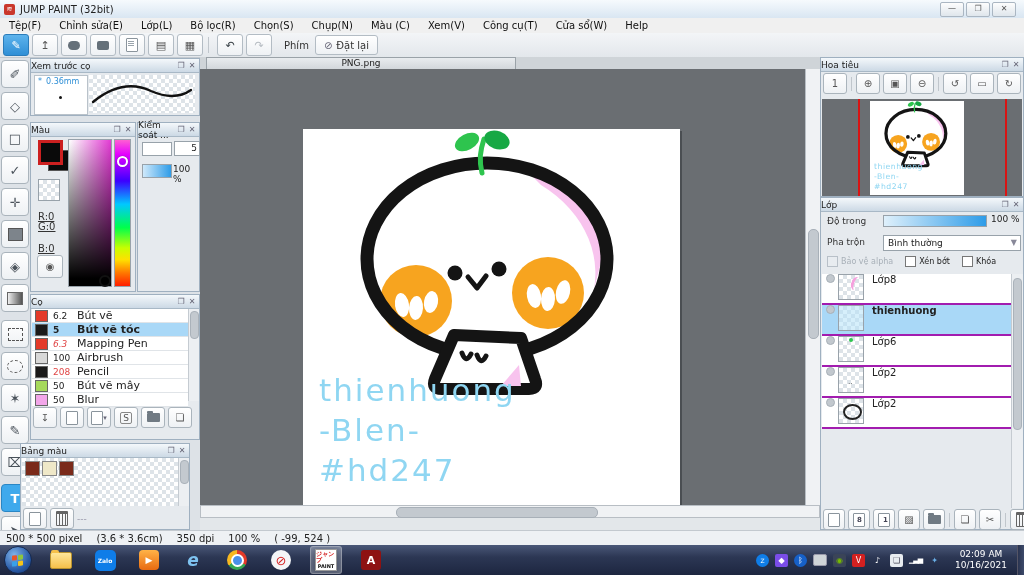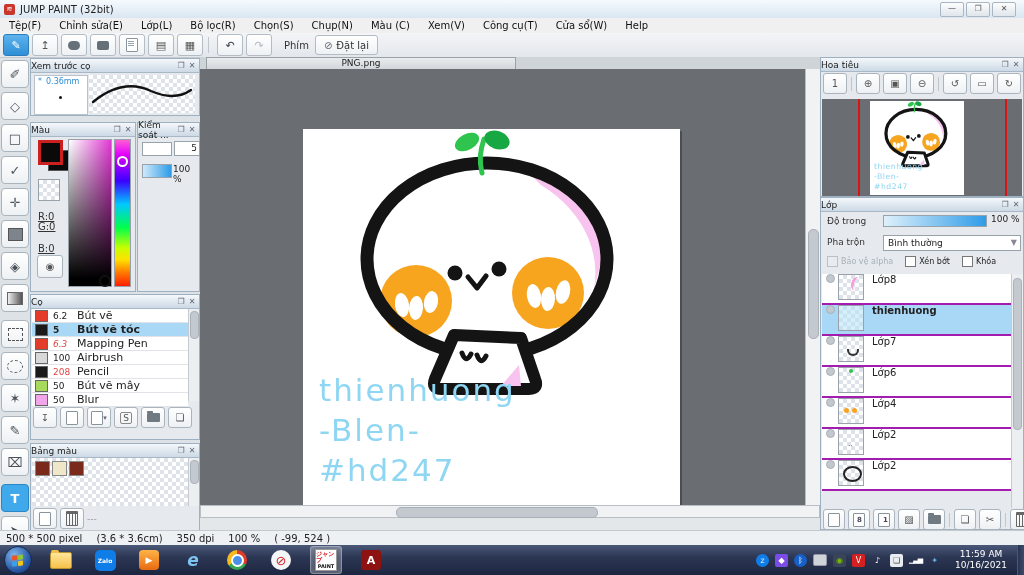--- a/index.html
+++ b/index.html
@@ -428,21 +428,21 @@
         </div>
       <div class="minibtn">
           <span class="icon-folder"></span>
         </div>
       <div class="minibtn">
           <span>❏</span>
         </div>
     </div>
   </div>
 
-  <div class="panel" id="palettepanel" style="left:30px;top:443px;width:170px;height:102px;">
+  <div class="panel" id="palettepanel" style="left:20px;top:443px;width:170px;height:87px;">
     <div class="ptitle">
       <span class="pt-label">Bảng màu</span>
       <span class="pt-btns">
           <span class="pt-pop">❐</span>
           <span class="pt-close">✕</span>
         </span>
     </div>
     <div class="checker" style="position:absolute;left:1px;top:14px;right:11px;height:48px;">
       <div class="palswatches">
         <span class="palsw" style="background: rgb(122, 42, 26);"></span>
@@ -611,38 +611,23 @@
       <div class="layerrow sel">
         <span class="vis"><span class="visdot"></span></span>
         <span class="lthumb checker">
             <span class="tint-blue"></span>
           </span>
         <span class="lname">thienhuong</span>
       </div>
       <div class="layerrow">
         <span class="vis"><span class="visdot"></span></span>
         <span class="lthumb checker">
-            <span class="mark-mouth"></span>
-          </span>
-        <span class="lname">Lớp7</span>
-      </div>
-      <div class="layerrow">
-        <span class="vis"><span class="visdot"></span></span>
-        <span class="lthumb checker">
             <span class="mark-green"></span>
           </span>
         <span class="lname">Lớp6</span>
-      </div>
-      <div class="layerrow">
-        <span class="vis"><span class="visdot"></span></span>
-        <span class="lthumb checker">
-            <span class="mark-orange1"></span>
-            <span class="mark-orange2"></span>
-          </span>
-        <span class="lname">Lớp4</span>
       </div>
       <div class="layerrow">
         <span class="vis"><span class="visdot"></span></span>
         <span class="lthumb checker">
             <span class="mark-dots">‥</span>
           </span>
         <span class="lname">Lớp2</span>
       </div>
       <div class="layerrow">
         <span class="vis"><span class="visdot"></span></span>
@@ -739,19 +724,19 @@
       <span class="trayico" style="background:#1660c8;border-radius:50%;">ᛒ</span>
       <span class="trayico" style="background:#cfd4d8;border:1px solid #99a;width:12px;height:10px;"></span>
       <span class="trayico" style="background:#3a4458;color:#76b900;">◉</span>
       <span class="trayico" style="background:#d42020;">V</span>
       <span class="trayico" style="background:transparent;color:#fff;">♪</span>
       <span class="trayico" style="background:#e8ecf0;color:#445;">❏</span>
       <span class="trayico" style="background:transparent;color:#fff;font-size:7px;letter-spacing:-1px;">▁▃▅</span>
       <span class="trayico" style="background:transparent;color:#6ab0e8;">✦</span>
     </div>
     <div id="clock">
-      <div>11:59 AM</div>
+      <div>02:09 AM</div>
       <div>10/16/2021</div>
     </div>
     <div id="showdesk"></div>
   </div>
 
 </div>
 
 </body></html>

